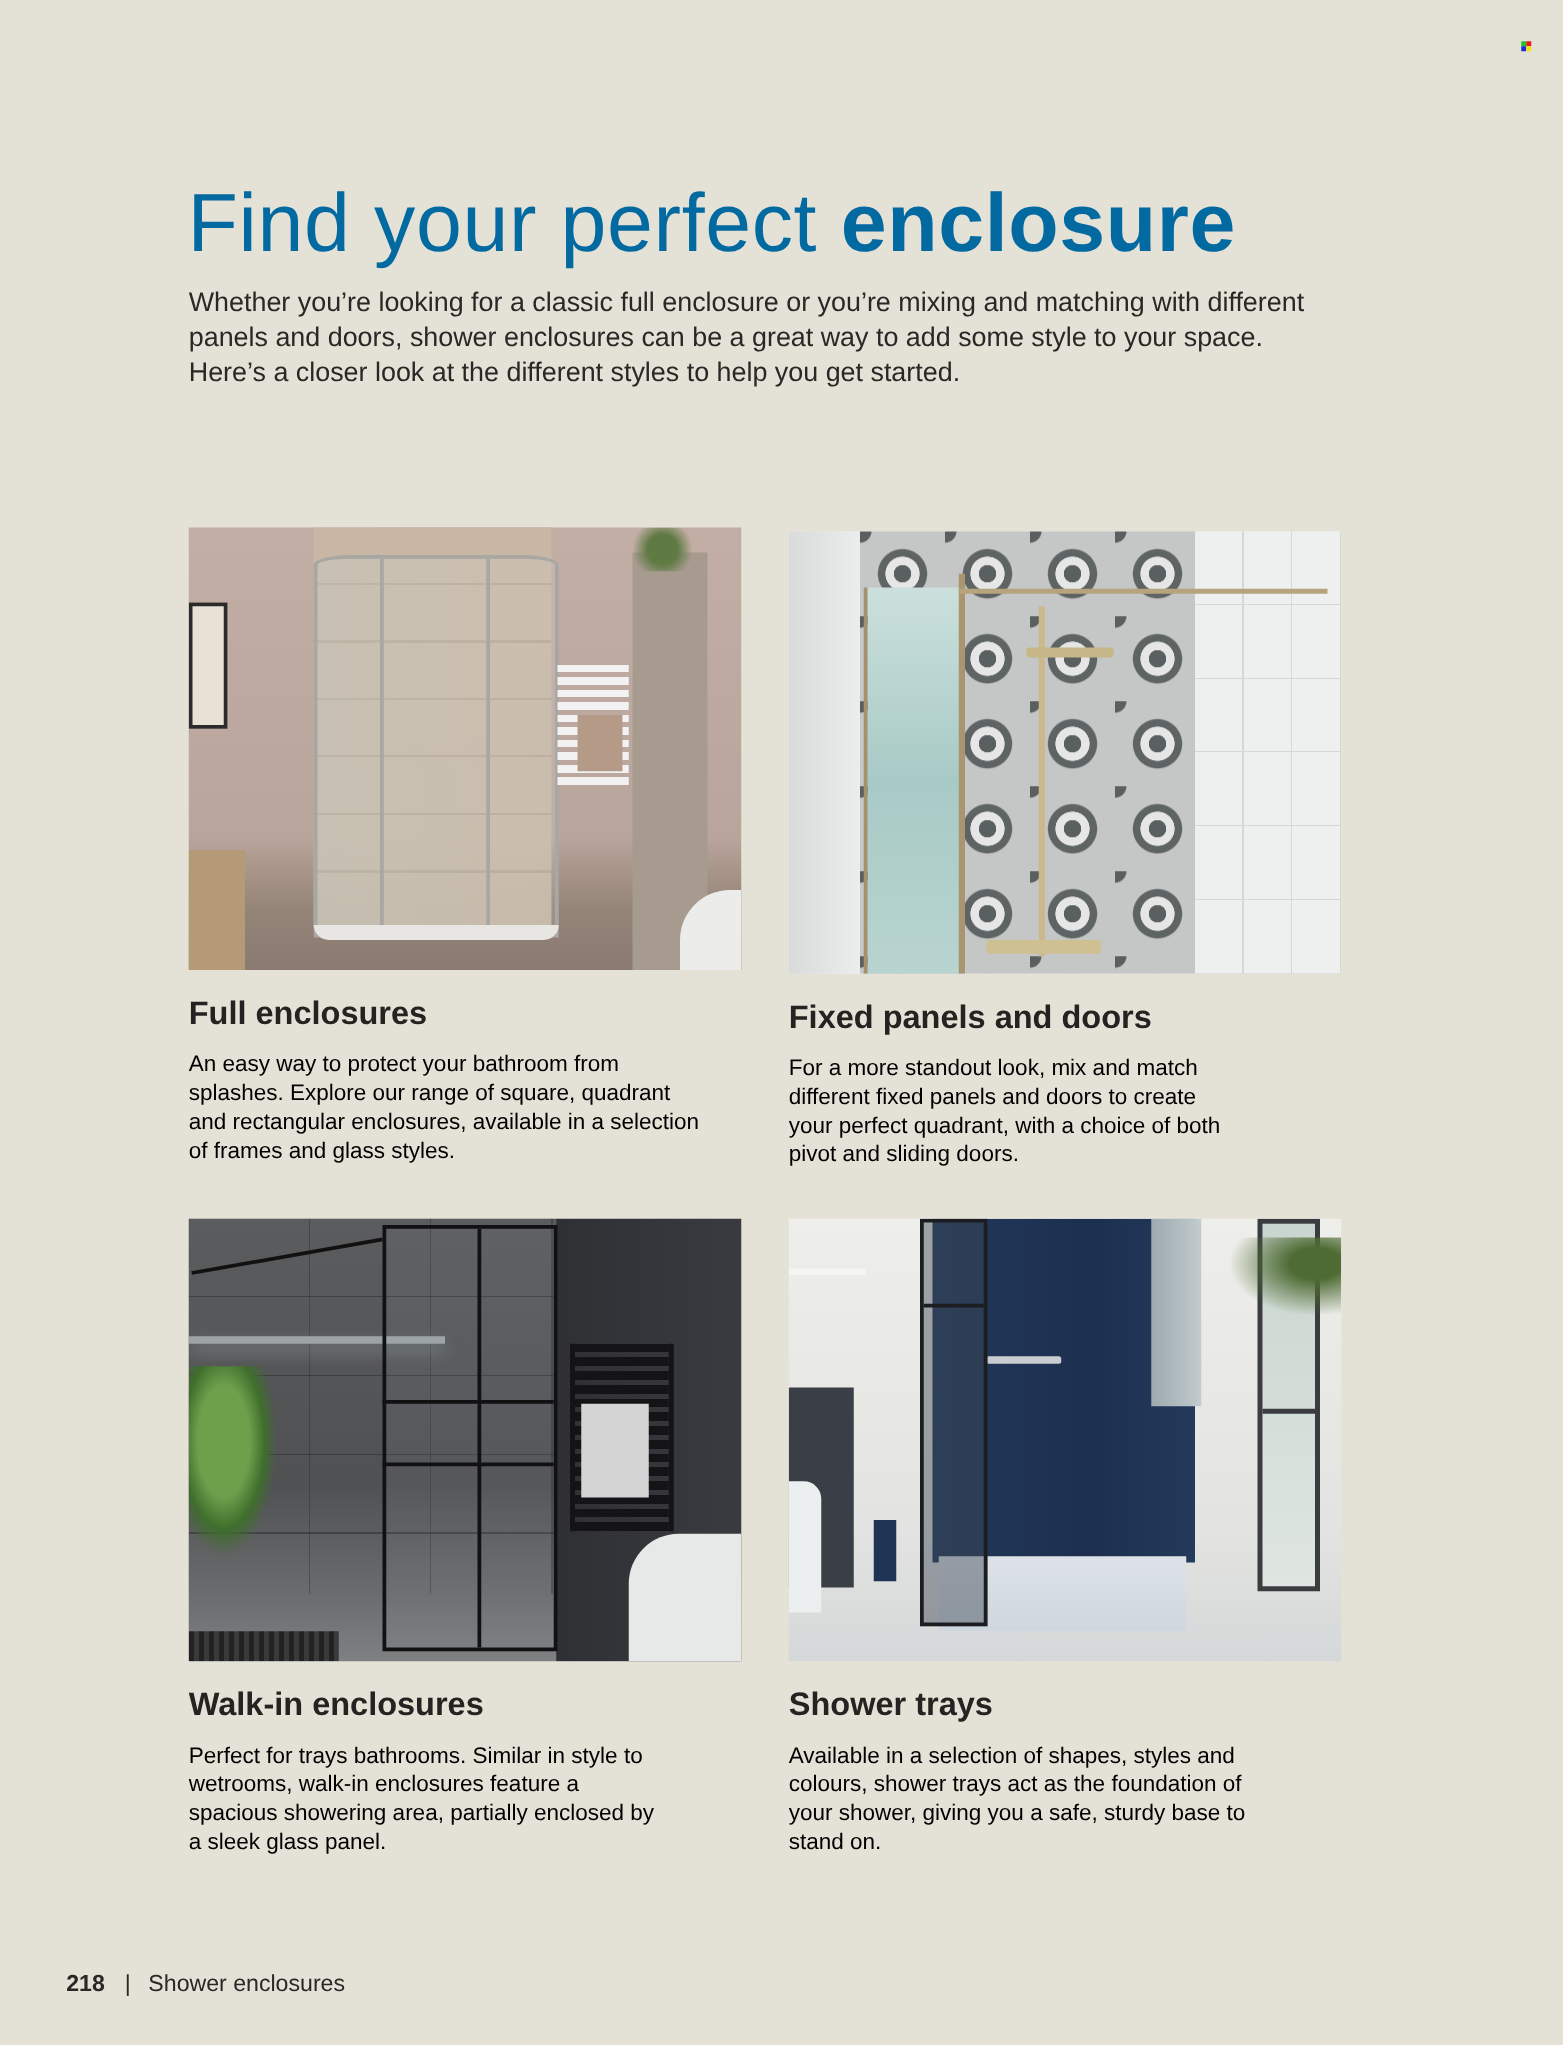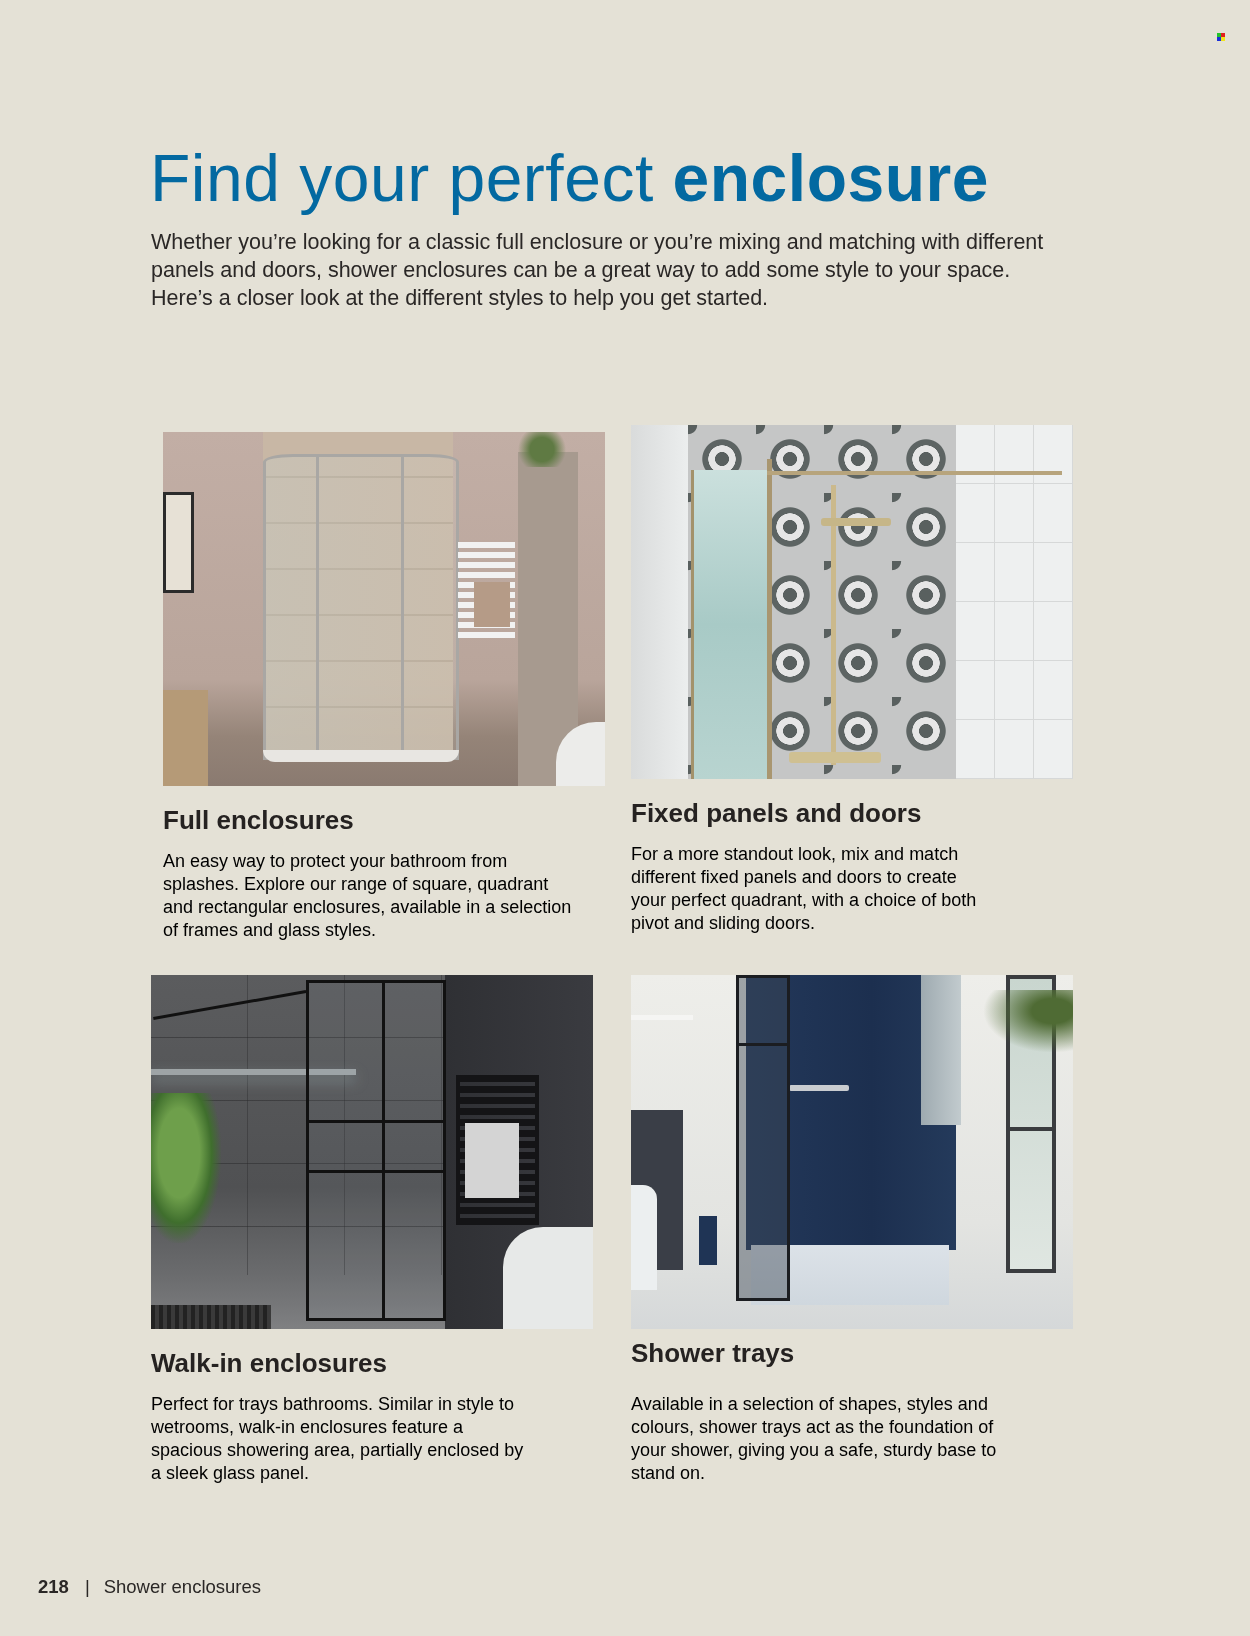--- a/index.html
+++ b/index.html
@@ -31,21 +31,21 @@
   }
   .card h2 {
     margin: 0; position: absolute; left: 0; font-size: 26px; font-weight: 700;
     color: #252221; white-space: nowrap;
   }
   .card p {
     margin: 0; position: absolute; left: 0; width: 440px;
     font-size: 18px; line-height: 23px; color: #000000;
   }
   .footer {
-    position: absolute; left: 38px; top: 1576px;
+    position: absolute; left: 53px; top: 1576px;
     font-size: 18.5px; color: #2a2726; white-space: nowrap;
   }
   .footer .page { font-weight: 700; }
   .footer .sep { margin: 0 14px 0 16px; }
 
   
   .p1 { background: linear-gradient(180deg, #c2aea5 0%, #b9a59b 70%, #958478 86%, #8a7a70 100%); }
   .p1 .tilewall { position:absolute; left:100px; top:0; width:190px; height:320px;
       background: repeating-linear-gradient(0deg, #c9b9a6 0 44px, #b7a793 44px 46px),
                   linear-gradient(90deg,#cdbcaa,#c4b39f); opacity:.9;}
@@ -130,21 +130,21 @@
   <span style="background:#22c32a"></span>
   <span style="background:#e21f1f"></span>
   <span style="background:#1a2fd8"></span>
   <span style="background:#f1e41a"></span>
 </div>
 
 <h1 class="title" style="margin:0"><span>Find your perfect </span><b>enclosure</b></h1>
 
 <p class="intro" style="margin:0">Whether you’re looking for a classic full enclosure or you’re mixing and matching with different panels and doors, shower enclosures can be a great way to add some style to your space. Here’s a closer look at the different styles to help you get started.</p>
 
-<div class="card" style="left:151px; top:432px;margin-left:12px;">
+<div class="card" style="left:151px; top:422px;">
   <div class="photo p1" title="Quadrant shower enclosure in a taupe bathroom">
     <div class="tilewall"></div>
       <div class="glass"></div>
       <div class="tray"></div>
     <div class="frame"></div>
       <div class="cabinet"></div>
       <div class="plant"></div>
     <div class="rad"></div>
       <div class="towel"></div>
       <div class="basket"></div>
@@ -196,19 +196,19 @@
       <div class="towel"></div>
     <div class="mixer"></div>
       <div class="screen"></div>
       <div class="vanity"></div>
     <div class="wc"></div>
       <div class="shelf"></div>
       <div class="brush"></div>
     <div class="window"></div>
       <div class="plant"></div>
   </div>
-  <h2 style="top:363px">Shower trays</h2>
+  <h2 style="top:373px">Shower trays</h2>
   <p style="top:418px; width:380px">Available in a selection of shapes, styles and colours, shower trays act as the foundation of your shower, giving you a safe, sturdy base to stand on.</p>
 </div>
 
 <div class="footer">
   <span class="page">218</span><span class="sep">|</span><span>Shower enclosures</span>
 </div>
 
 </body></html>

